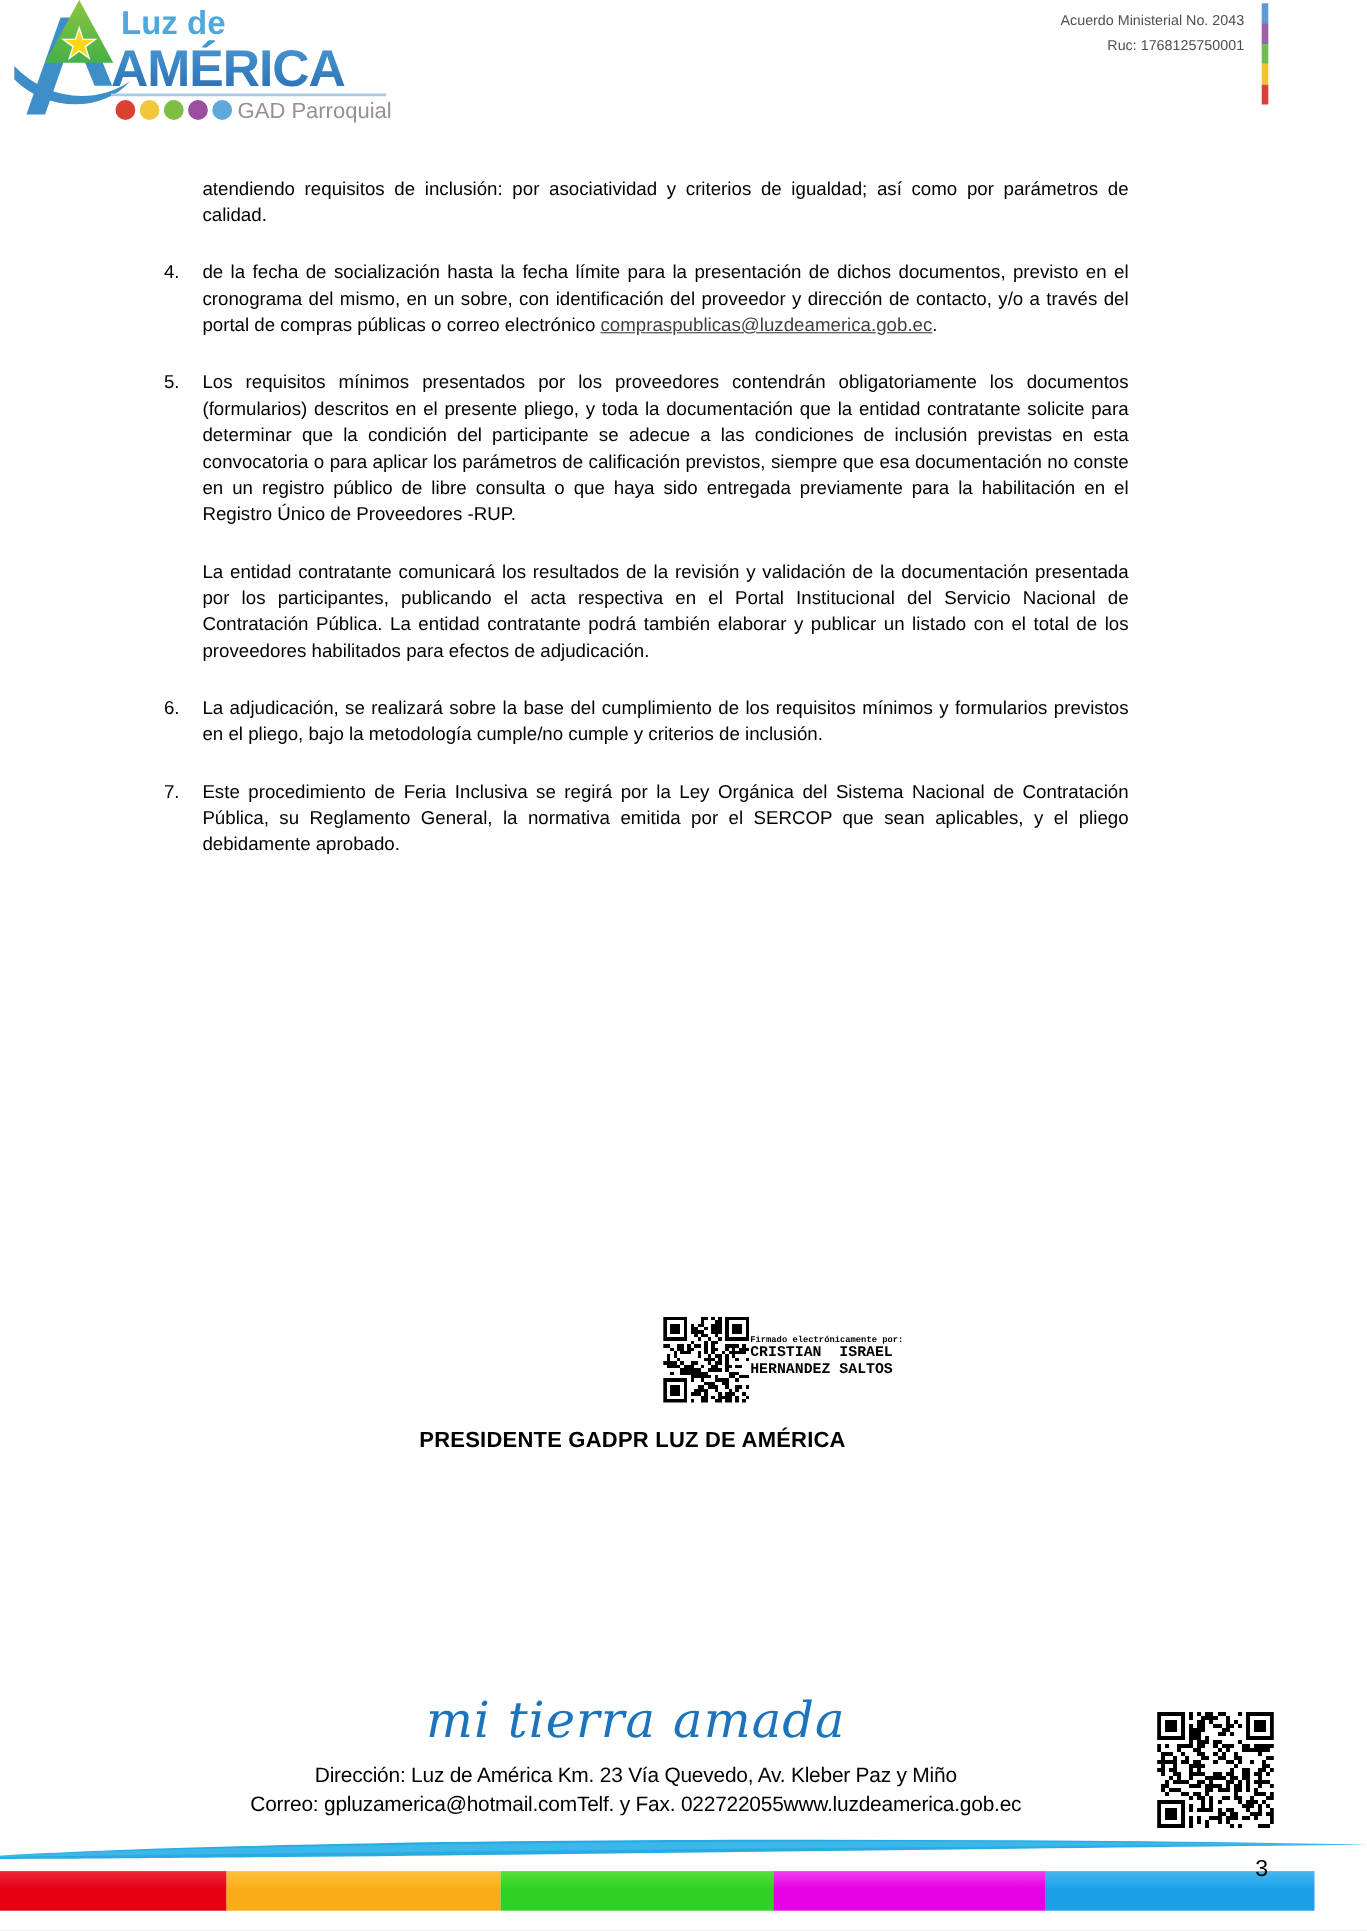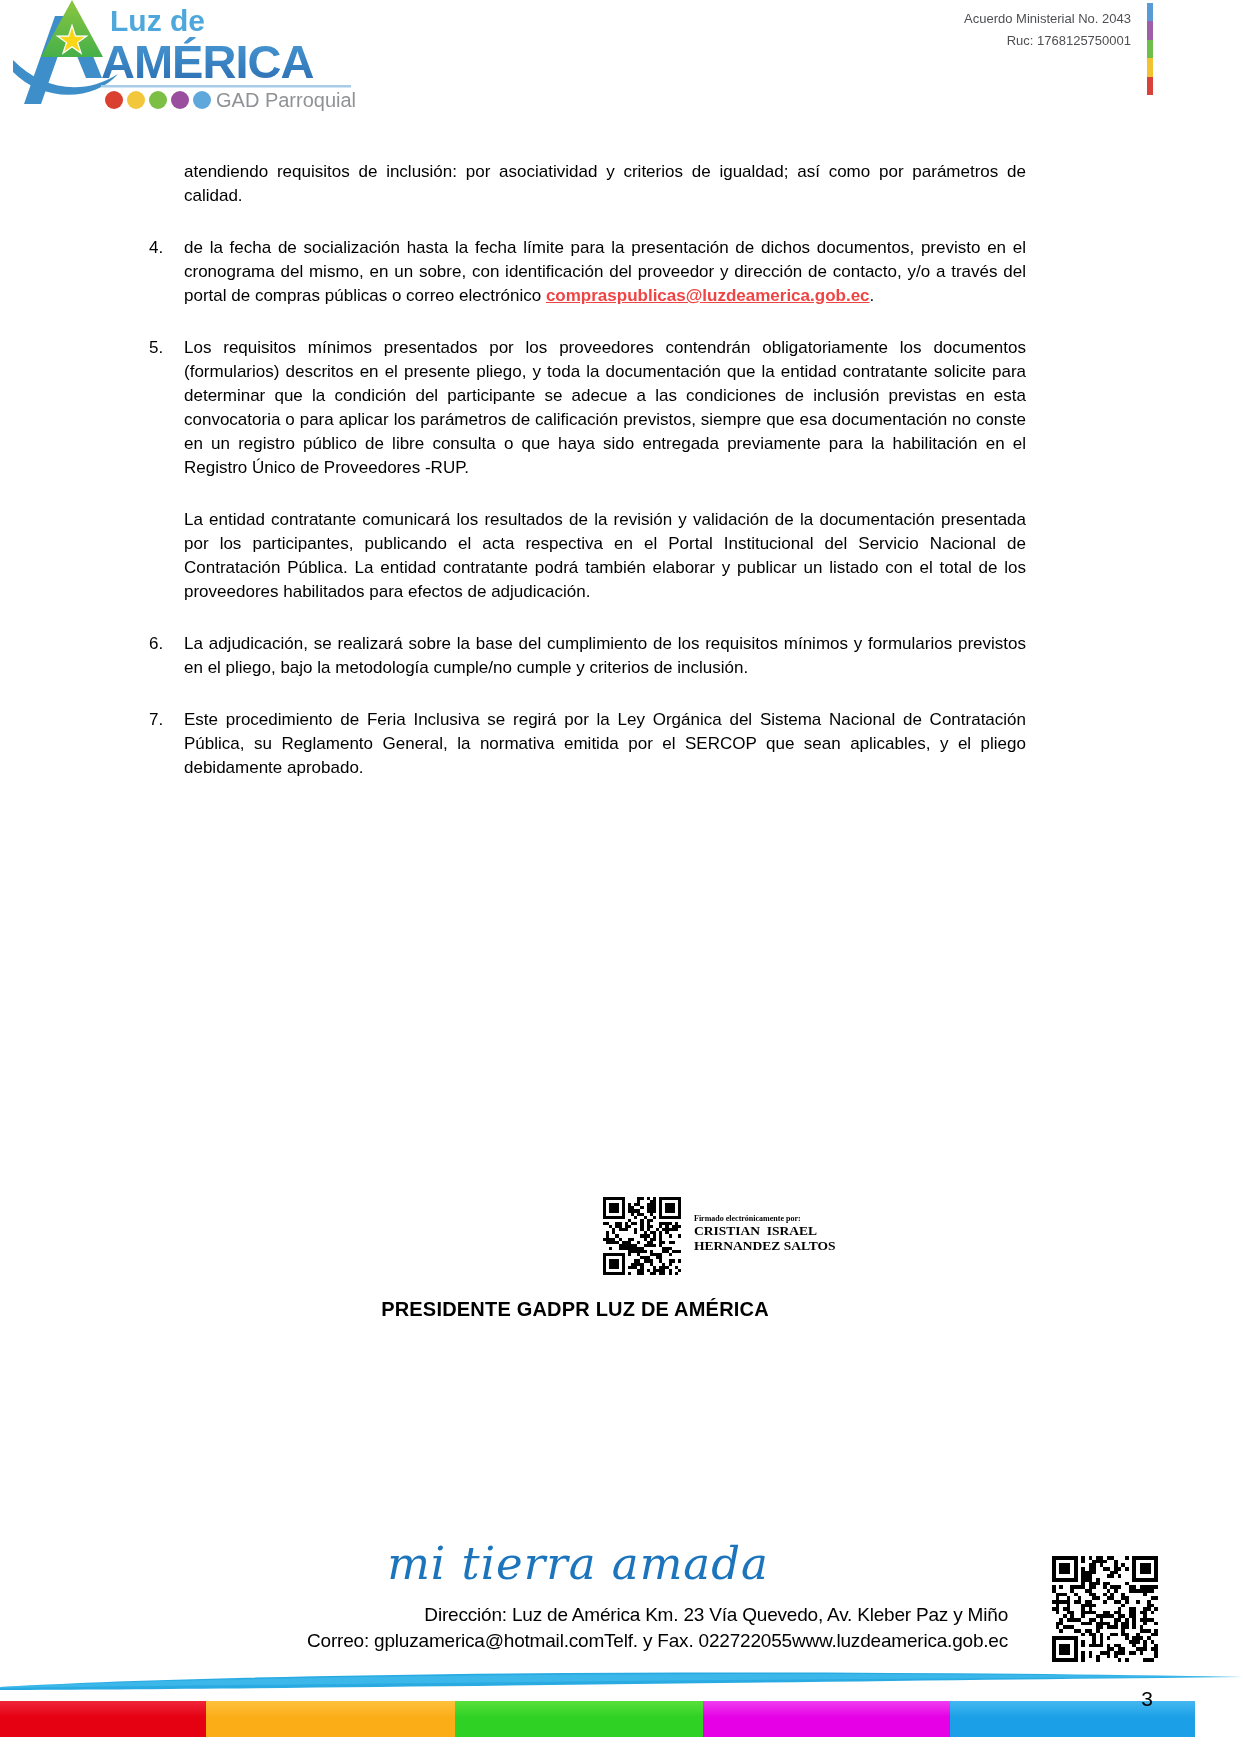--- a/index.html
+++ b/index.html
@@ -22,43 +22,43 @@
   
   .doc-body {
     position:absolute; top:160px; left:146px; width:880px;
     font-size:17px; line-height:24px; text-align:justify;
   }
   .doc-body p { margin:0; }
   .pl { padding-left:38px; }
   .item { position:relative; padding-left:38px; margin-top:28px; }
   .item .num { position:absolute; left:3px; top:0; }
   .gap2 { margin-top:60px; }
-  .email { color:#ef4444; font-weight:bold; text-decoration:underline; cursor:pointer; }
+  .email { color:#404040; font-weight:normal; text-decoration:underline; cursor:pointer; }
   .dateline { margin-top:56px; margin-left:-0px; text-align:left; }
 
   
   .sig-stamp { position:absolute; top:1197px; left:603px; display:flex; align-items:flex-start; }
   .sig-qr { width:78px; height:78px; }
-  .stamp-text { margin-left:13px; padding-top:17px; font-family:Liberation Serif, serif; }
+  .stamp-text { margin-left:1px; padding-top:17px; font-family:Liberation Mono, monospace; }
   .stamp-label { font-size:8px; font-weight:bold; white-space:pre; line-height:9px; }
   .stamp-name { font-size:13.5px; font-weight:bold; white-space:pre; line-height:15px; }
 
   .sig-names { position:absolute; top:1296px; left:148px; width:854px;
     text-align:center; font-size:20px; line-height:26px; }
   .sig-name { white-space:pre; }
   .sig-title { font-weight:bold; letter-spacing:.2px; }
 
   
   .slogan {
     position:absolute; top:1538px; left:148px; width:860px; text-align:center;
     font-family:"DejaVu Serif", serif; font-style:italic; font-weight:normal;
     font-size:45px; line-height:52px; color:#1c75bc; letter-spacing:1px;
   }
   .footer-lines { position:absolute; top:1603px; left:148px; width:860px;
-    text-align:right; font-size:19px; line-height:23px; letter-spacing:-0.2px; }
+    text-align:center; font-size:19px; line-height:23px; letter-spacing:-0.2px; }
   .contact-line { margin-top:3px; }
   .contact-line span { margin:0 0; }
   .footer-qr { position:absolute; top:1556px; left:1052px; width:106px; height:106px; }
 
   .swoosh { position:absolute; top:1668px; left:0; width:1243px; height:26px; }
 
   .page-num { position:absolute; top:1687px; left:1132px; width:30px;
     text-align:center; font-size:21px; z-index:2; }
 
   .color-bar { position:absolute; top:1701px; left:0; height:36px; display:flex; }

